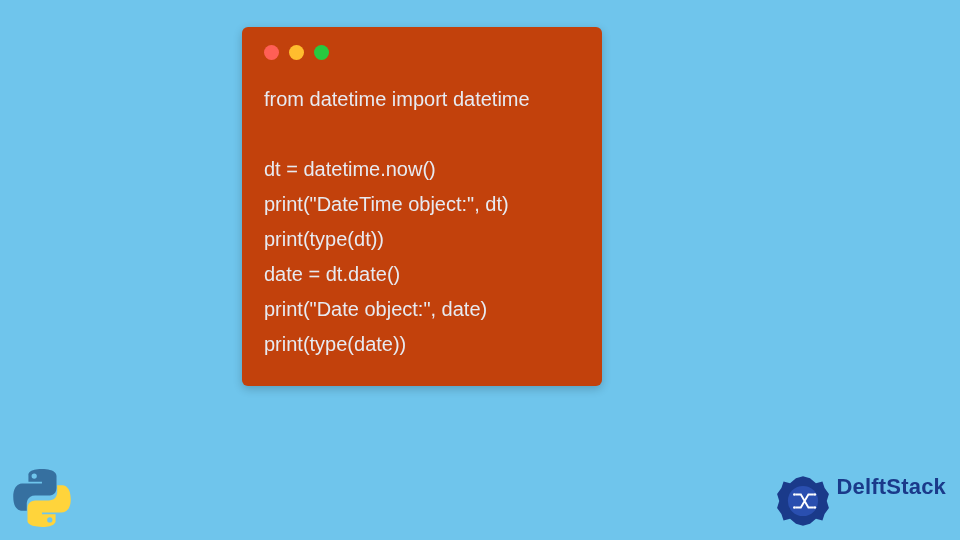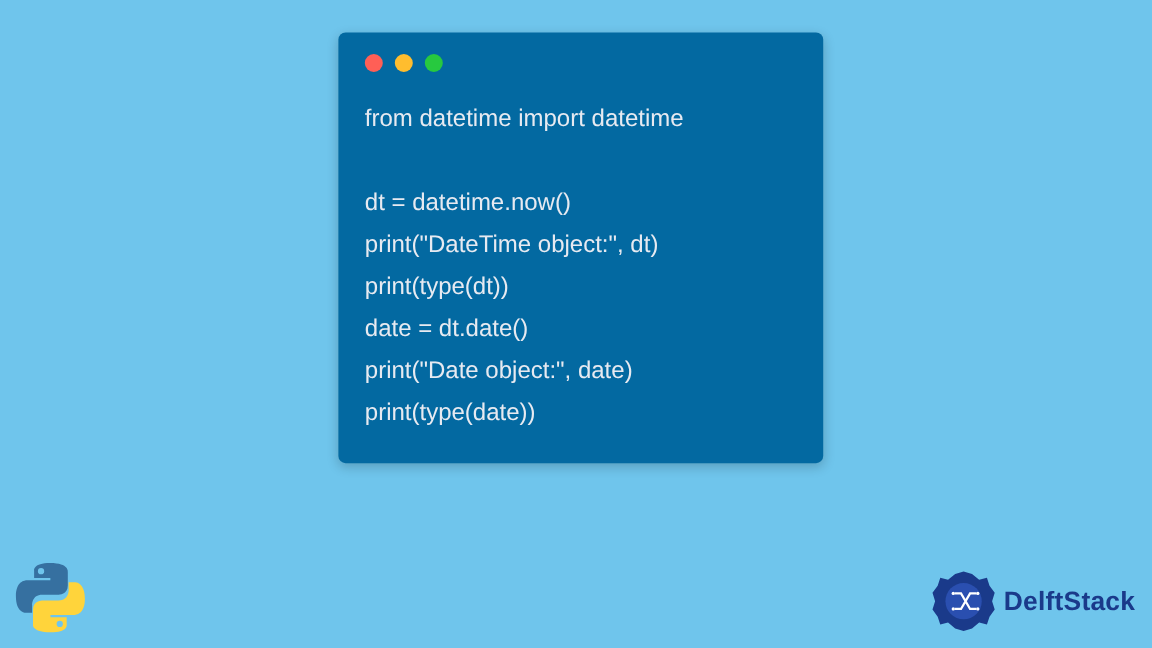--- a/index.html
+++ b/index.html
@@ -6,26 +6,25 @@
   html, body { width: 960px; height: 540px; overflow: hidden; }
   body {
     background: #6fc5ec;
     font-family: -apple-system, BlinkMacSystemFont, "Segoe UI", Arial, sans-serif;
     position: relative;
   }
   .code-card {
     position: absolute;
     left: 242px;
     top: 27px;
-    width: 404px;
-    background: #0369a1;
+    width: 360px;
+    background: #c2410c;
     border-radius: 6px;
     box-shadow: 0 3px 10px rgba(0,0,0,0.20);
     padding: 18px 22px 24px 22px;
-    margin-left: 40px;
   }
   .dots {
     display: flex;
     gap: 10px;
     margin-bottom: 22px;
   }
   .dot {
     width: 15px;
     height: 15px;
     border-radius: 50%;
@@ -45,21 +44,20 @@
     left: 12px;
     bottom: 12px;
     width: 60px;
     height: 60px;
   }
   .delft {
     position: absolute;
     right: 14px;
     bottom: 12px;
     display: flex;
-    align-items: center;
     gap: 6px;
   }
   .delft-badge {
     width: 54px;
     height: 54px;
   }
   .delft-text {
     color: #1a3a8a;
     font-weight: 700;
     font-size: 22px;

